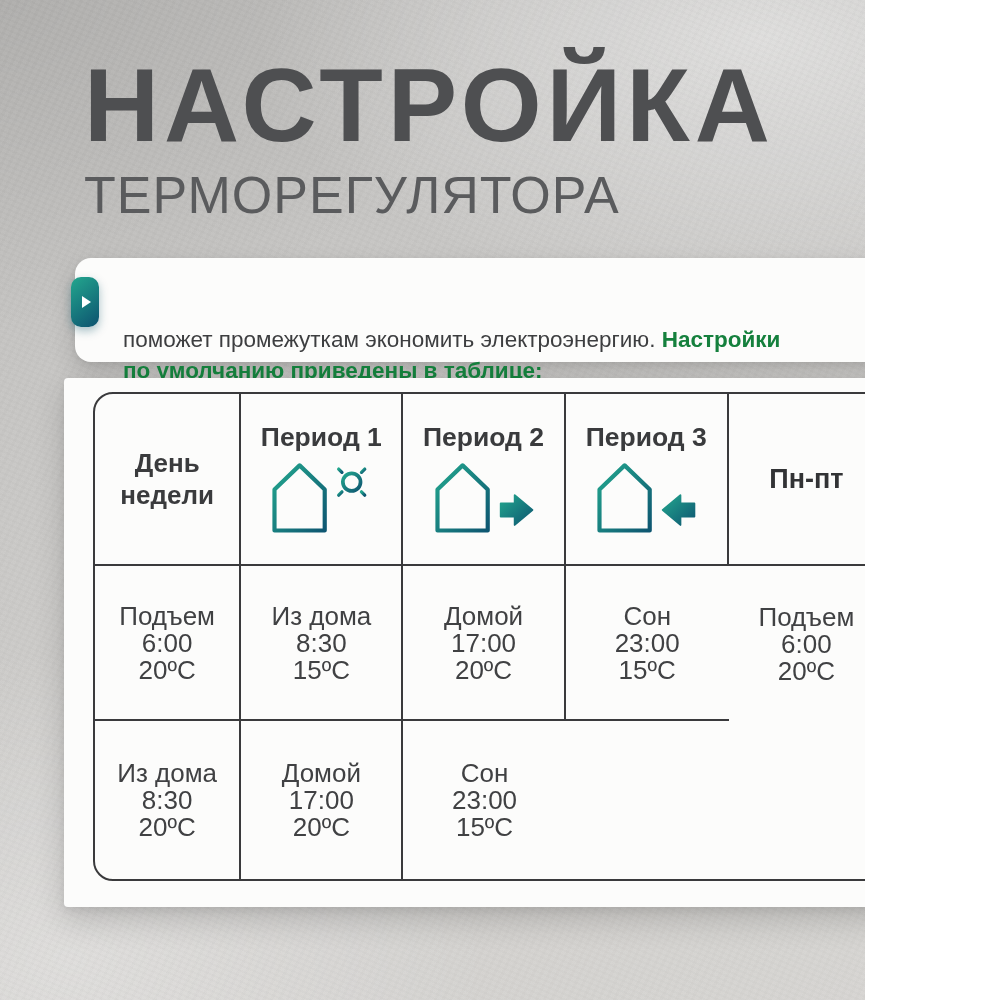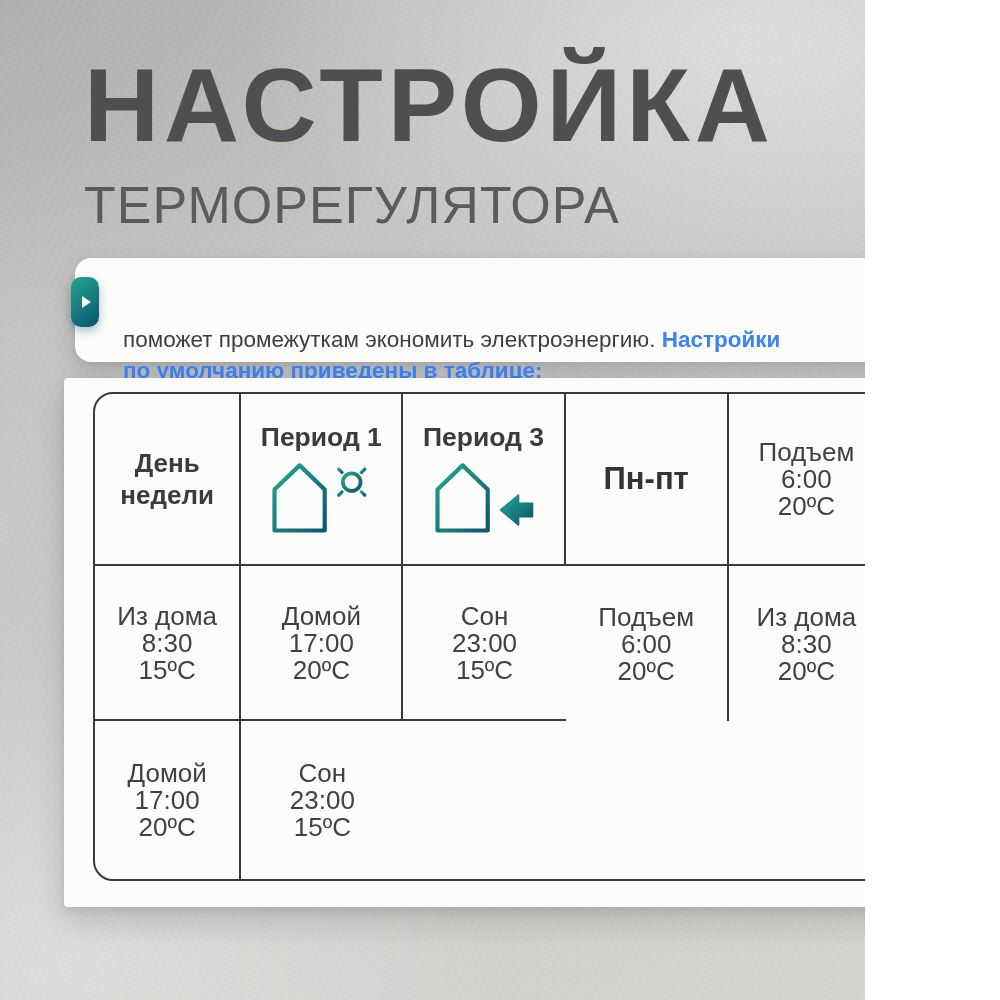--- a/index.html
+++ b/index.html
@@ -31,21 +31,21 @@
       repeating-linear-gradient(-64deg, rgba(0,0,0,.011) 0 3px, rgba(255,255,255,.013) 3px 7px);
   }
 
   
   .hdr{position:absolute;left:84px;top:56px;}
   .hdr h1{
     margin:0;font-size:104px;line-height:.96;font-weight:800;
     letter-spacing:5px;color:var(--title);
   }
   .hdr .sub{
-    margin-top:22px;font-size:52px;line-height:1.05;font-weight:500;
+    margin-top:12px;font-size:52px;line-height:1.05;font-weight:500;
     letter-spacing:1px;color:var(--subtitle);
   }
 
   
   .intro-card{
     position:absolute;left:75px;top:258px;width:850px;height:104px;
     background:var(--card);border-radius:16px;
     box-shadow:0 12px 26px rgba(0,0,0,.14),0 2px 6px rgba(0,0,0,.07);
   }
   .accent-tab{
@@ -57,21 +57,21 @@
   .play-tri{
     width:0;height:0;margin-left:2px;
     border-left:9px solid #ffffff;
     border-top:6px solid transparent;
     border-bottom:6px solid transparent;
   }
   .intro-text{
     position:absolute;left:48px;top:12px;right:30px;
     font-size:22.5px;line-height:31px;color:var(--text-dark);
   }
-  .intro-text b{font-weight:700;color:#3b82f6;}
+  .intro-text b{font-weight:700;color:#15803d;}
 
   
   .table-card{
     position:absolute;left:64px;top:378px;width:850px;height:529px;
     background:var(--card);border-radius:4px;
     box-shadow:0 14px 30px rgba(0,0,0,.15),0 3px 8px rgba(0,0,0,.07);
   }
   .sched{
     position:absolute;left:29px;top:14px;width:795px;height:489px;
     border:2.5px solid var(--line);border-radius:20px;overflow:hidden;
@@ -83,21 +83,21 @@
   .cell{
     display:flex;flex-direction:column;align-items:center;justify-content:center;
     box-sizing:border-box;color:var(--text-dark);
   }
   .br{border-right:2px solid var(--line);}
   .bb{border-bottom:2px solid var(--line);}
   .day-head{font-size:26px;font-weight:600;line-height:1.25;text-align:center;color:#3a3b3d;}
   .day-head span{display:block;width:96px;}
   .period-label{font-size:26.5px;font-weight:600;color:#3a3b3d;margin-bottom:4px;}
   .icon-svg{display:block;}
-  .day-cell{font-size:31px;font-weight:700;color:#323335;}
+  .day-cell{font-size:27px;font-weight:700;color:#323335;}
   .val-cell{gap:1px;font-size:26px;font-weight:400;color:#404143;}
   .val-cell span{display:block;line-height:1;}
 </style>
 </head>
 <body>
 
 <div class="page">
 
   <div class="hdr">
     <h1>НАСТРОЙКА</h1>
@@ -139,20 +139,33 @@
             <line x1="72" y1="27" x2="77" y2="27"></line>
             <line x1="107" y1="27" x2="112" y2="27"></line>
             <line x1="78" y1="13" x2="81.5" y2="16.5"></line>
             <line x1="102.5" y1="37.5" x2="106" y2="41"></line>
             <line x1="106" y1="13" x2="102.5" y2="16.5"></line>
             <line x1="81.5" y1="37.5" x2="78" y2="41"></line>
           </g>
         </svg>
       </div>
 
+      <div class="cell br bb">
+        <div class="period-label">Период 2</div>
+        <svg class="icon-svg" width="116" height="80" viewBox="0 0 118 86">
+          <defs>
+              <linearGradient id="g2" x1="0" y1="0" x2="1" y2="1">
+            <stop offset="0" stop-color="#23a78e"></stop>
+                <stop offset="1" stop-color="#0e5671"></stop>
+          </linearGradient>
+            </defs>
+          <path d="M9 35 L36 9 L63 35 L63 79 L9 79 Z" fill="none" stroke="url(#g2)" stroke-width="4.5" stroke-linejoin="round"></path>
+          <path d="M77 50 L92 50 L92 41 L111 57 L92 73 L92 64 L77 64 Z" fill="url(#g2)" stroke="url(#g2)" stroke-width="2" stroke-linejoin="round"></path>
+        </svg>
+      </div>
 
       <div class="cell br bb">
         <div class="period-label">Период 3</div>
         <svg class="icon-svg" width="116" height="80" viewBox="0 0 118 86">
           <defs>
               <linearGradient id="g3" x1="0" y1="0" x2="1" y2="1">
             <stop offset="0" stop-color="#23a78e"></stop>
                 <stop offset="1" stop-color="#0e5671"></stop>
           </linearGradient>
             </defs>

